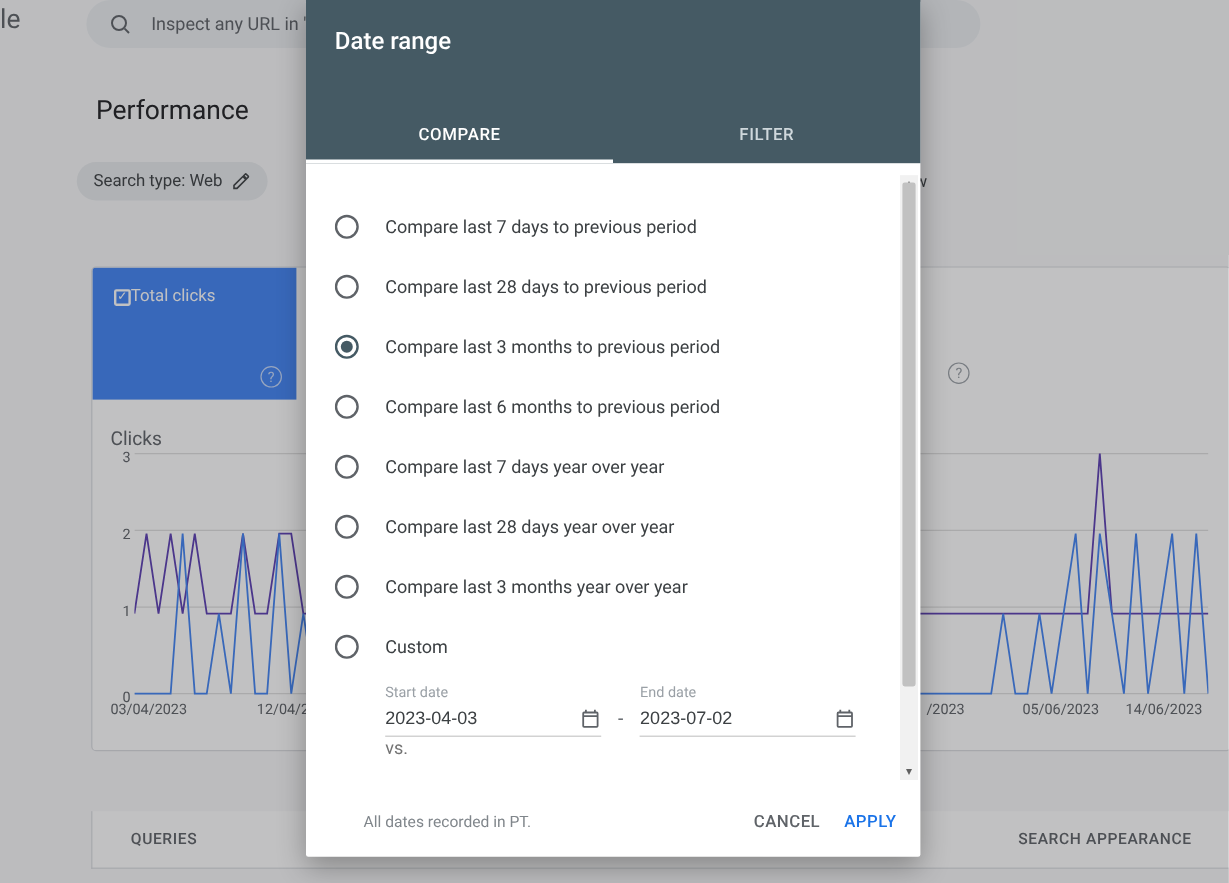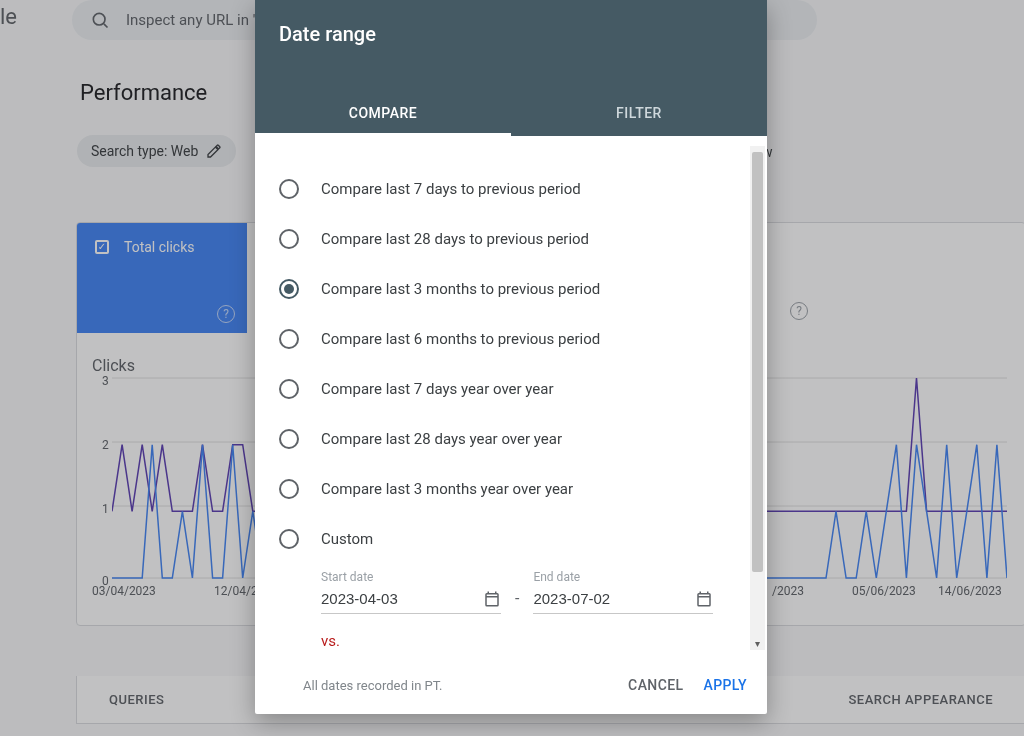--- a/index.html
+++ b/index.html
@@ -35,21 +35,21 @@
     position: absolute; left: 0; top: 4px;
     font-size: 22px; color: #5f6368;
   }
 
   .page-title {
     position: absolute; left: 80px; top: 80px;
     font-size: 22px; color: #202124;
   }
 
   .chip-row {
-    position: absolute; left: 77px; top: 135px;
+    position: absolute; left: 64px; top: 135px;
     display: flex; gap: 10px; align-items: flex-end;
   }
   .chip {
     background: #e8eaed; border-radius: 18px;
     padding: 8px 14px; display: flex; align-items: center; gap: 8px;
     font-size: 14px; color: #3c4043;
   }
   .pencil-icon { width: 16px; height: 16px; }
 
   .trailing-label {
@@ -63,21 +63,21 @@
     background: #fff; border: 1px solid #dadce0;
     border-radius: 4px; overflow: hidden;
   }
   .card-header {
     height: 110px; display: flex;
   }
   .blue-tile {
     width: 170px; background: #4284f4; color: #fff;
     padding: 16px 18px; position: relative;
   }
-  .tile-label { font-size: 14px; display: flex; align-items: center; gap: 15px; }
+  .tile-label { font-size: 14px; display: flex; align-items: flex-end; gap: 0; }
   .tile-label .chk { width: 14px; height: 14px; border: 2px solid #fff; border-radius: 2px; display:inline-flex; align-items:center; justify-content:center; }
   .tile-label .chk::after { content:"✓"; font-size:10px; color:#fff; line-height:1; }
   .tile-value { font-size: 34px; font-weight: 400; margin-top: 10px; }
   .help-circ {
     position: absolute; bottom: 10px; right: 12px;
     width: 18px; height: 18px; border: 1.5px solid #c4d8fb; border-radius: 50%;
     display:flex; align-items:center; justify-content:center;
     font-size:12px; color:#c4d8fb;
   }
   .help-circ.gray { border-color:#9aa0a6; color:#9aa0a6; }
@@ -172,21 +172,21 @@
   .date-field { width: 180px; position:relative; }
   .df-label { font-size: 12px; color:#9aa0a6; }
   .df-input {
     width:100%; border:none; border-bottom:1px solid #c7c7c7;
     padding: 6px 24px 6px 0; font-size: 15px; color:#3c4043;
     outline:none; background:transparent;
   }
   .cal-icon { position:absolute; right:0; bottom:6px; width:18px; height:18px; color:#5f6368; }
   .dash { padding-bottom:6px; color:#5f6368; }
 
-  .vs-label { margin-left:42px; margin-top:18px; font-size:15px; color:#b91c1c; }
+  .vs-label { margin-left:42px; font-size:15px; color:#737373; }
 
   .modal-footer {
     height: 58px; border-top: none;
     display:flex; align-items:center; justify-content:space-between;
     padding: 0 20px;
   }
   .foot-note { font-size: 13px; color:#80868b;margin-left:28px; }
   .foot-buttons { display:flex; gap: 20px; }
   .txt-btn {
     font-size: 14px; font-weight:500; letter-spacing:0.4px;

